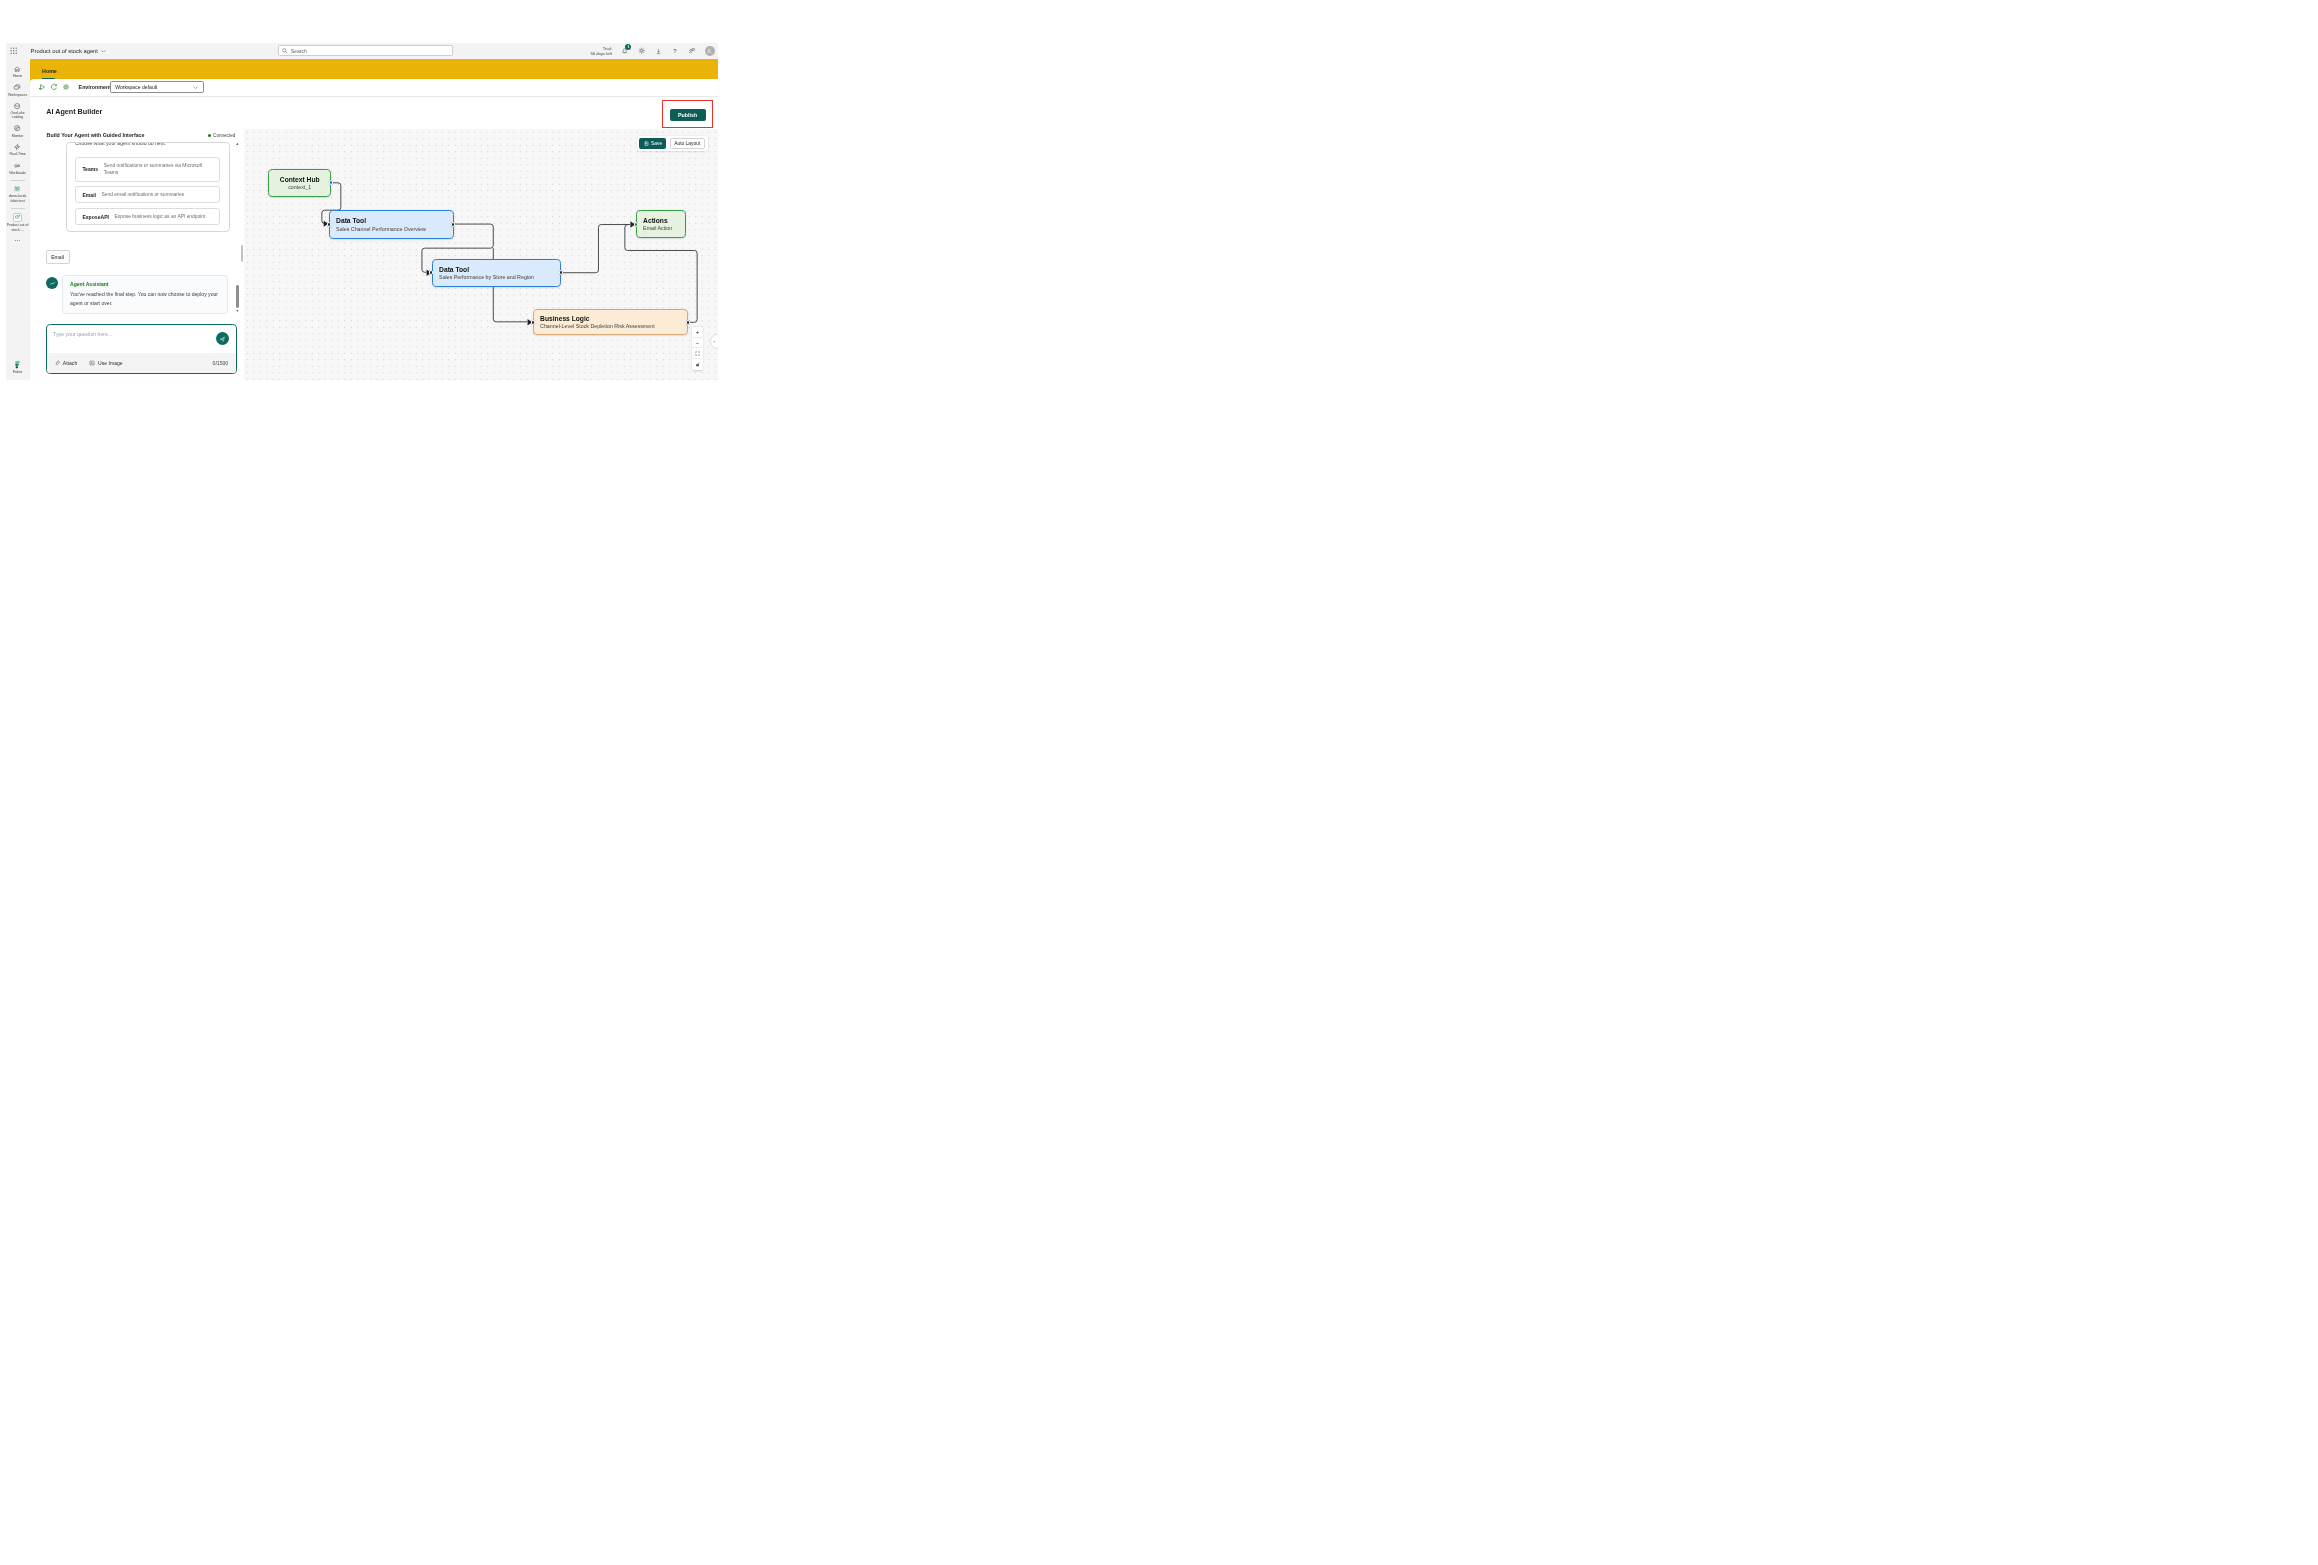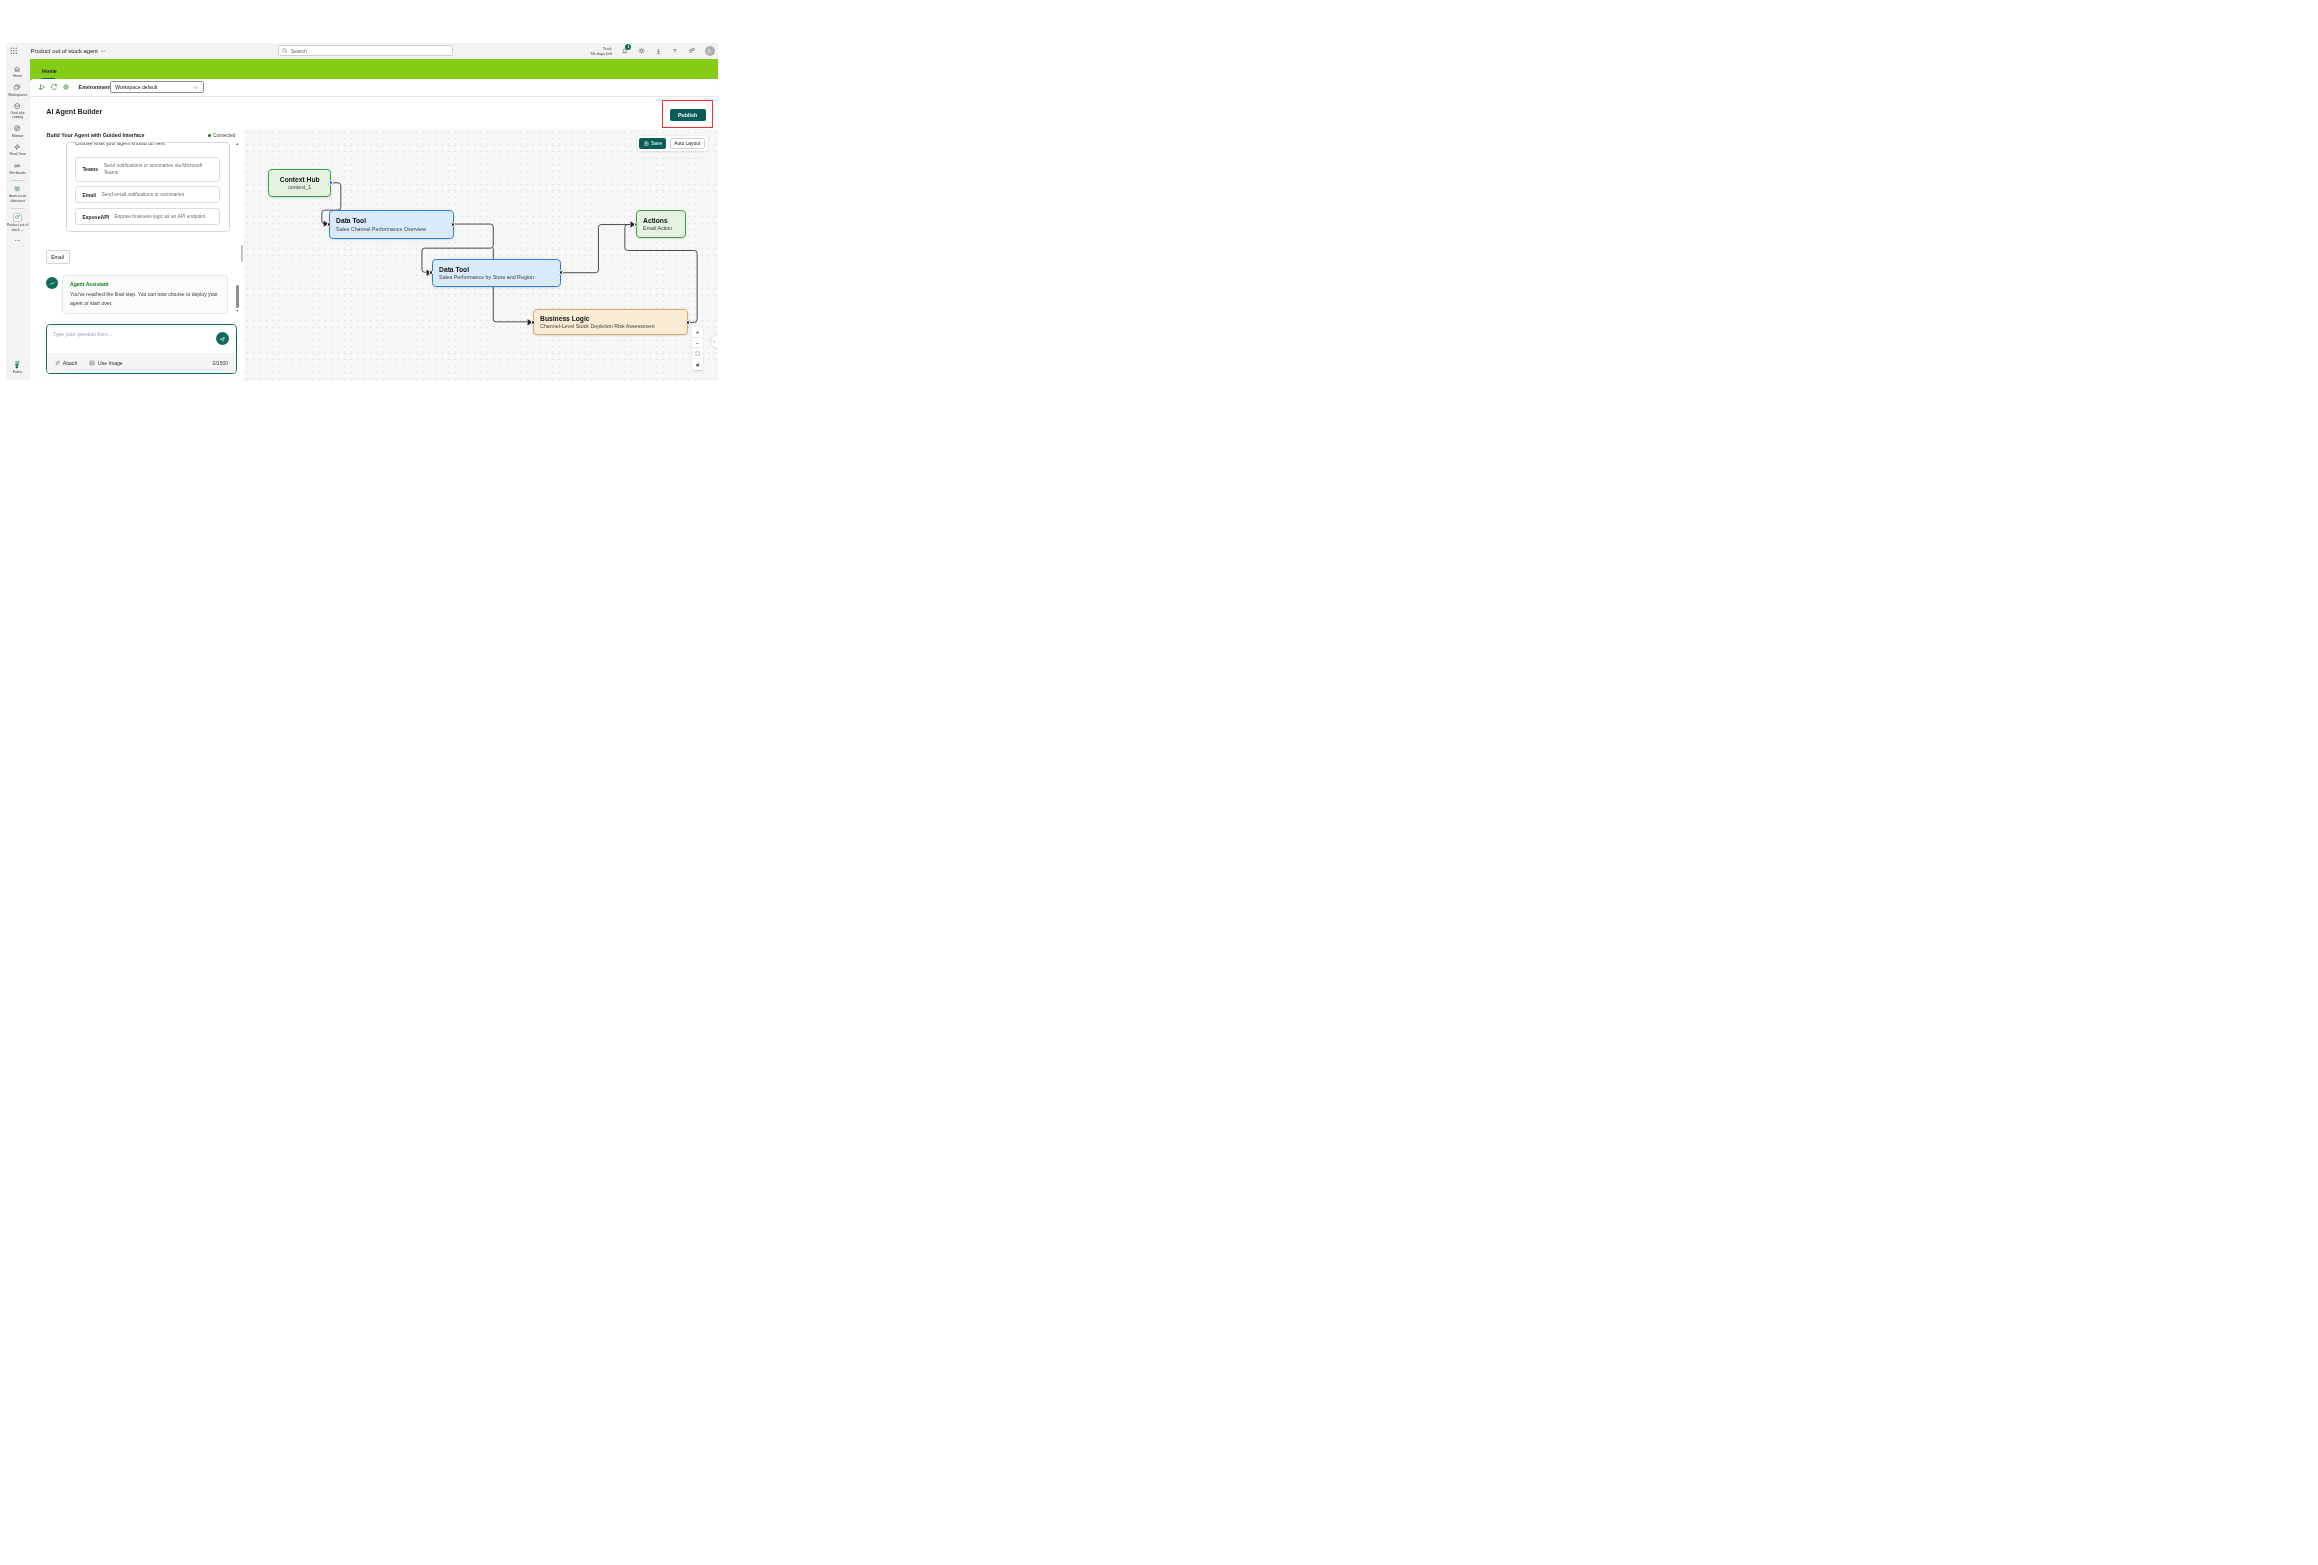--- a/index.html
+++ b/index.html
@@ -29,21 +29,21 @@
              display:flex; flex-direction:column; align-items:center; padding-top:5.6px; }
   .side-item { width:23px; display:flex; flex-direction:column; align-items:center; gap:1.4px; margin-bottom:4.6px; cursor:pointer; }
   .side-item .lbl { font-size:3.5px; color:#424242; text-align:center; line-height:1.2; word-break:break-word; padding:0 0.5px; }
   .side-div { width:14px; height:0.5px; background:#d4d4d4; margin:0.5px 0 4.2px; }
   .pinned-box { width:9.3px; height:9.3px; background:#fff; border:0.5px solid #c9c9c9; border-radius:1.9px;
                 display:flex; align-items:center; justify-content:center; }
   .more-dots { font-size:5.1px; color:#424242; letter-spacing:0.5px; font-weight:bold; }
   .fabric-item { margin-top:auto; margin-bottom:5.6px; }
 
   
-  .main { position:absolute; left:24px; top:16px; right:0; bottom:0; background:#84cc16; }
+  .main { position:absolute; left:24px; top:16px; right:0; bottom:0; background:#eab308; }
   .tabrow { position:absolute; left:0; top:0; right:0; height:20px; }
   .tab { position:absolute; left:6.5px; top:4.6px; height:15.3px; padding:0 6px; font-size:5.3px; font-weight:bold;
          color:#242424; display:flex; align-items:center; cursor:pointer; }
   .tab::after { content:""; position:absolute; left:6px; bottom:0; width:12.5px; height:1.4px; background:#0f6762; border-radius:0.9px; }
   .content { position:absolute; left:0; top:20px; right:0; bottom:0; background:#fff; border-top-left-radius:3.7px;
              box-shadow:0 0 1.9px rgba(0,0,0,.06); }
   .toolbar { position:absolute; left:0; top:0; right:0; height:16.7px; }
   .tbico { position:absolute; top:4.2px; width:8.3px; height:8.3px; cursor:pointer; }
   .env-label { position:absolute; left:49px; top:0; height:16.7px; display:flex; align-items:center;
                font-size:5.3px; font-weight:600; color:#242424; }

